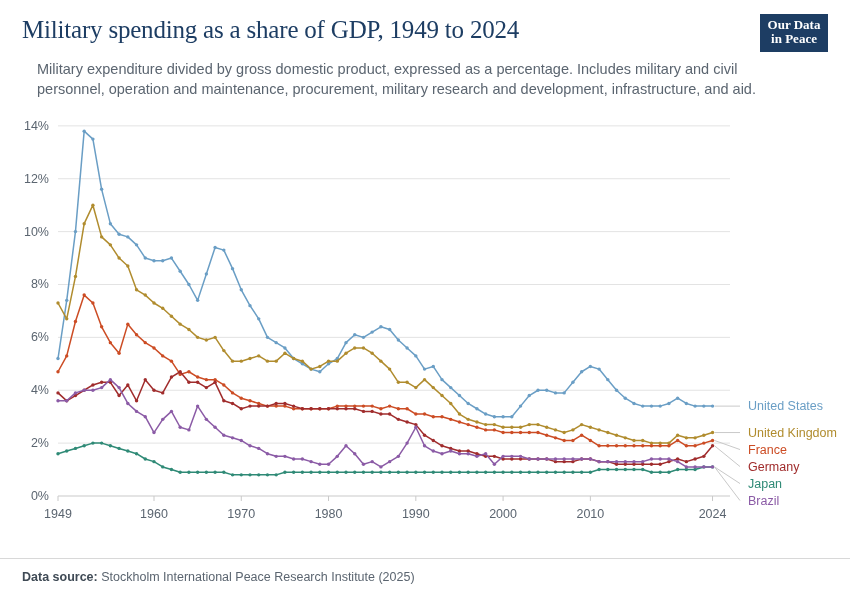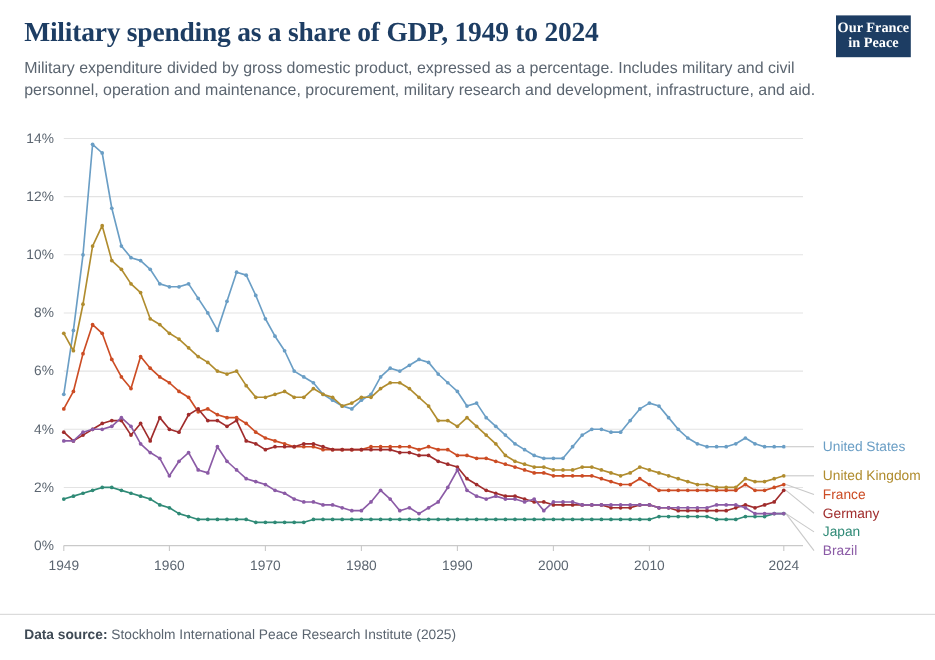--- a/index.html
+++ b/index.html
@@ -17,31 +17,31 @@
   .page {
     position: relative;
     width: 850px;
     height: 600px;
     box-sizing: border-box;
     padding: 16px 22px 0 22px;
   }
   .title {
     font-family: "Liberation Serif", serif;
     font-size: 25px;
-    font-weight: 700;
+    font-weight: 400;
     color: #1d3d63;
     letter-spacing: -0.2px;
     margin: 0 0 8px 0;
     line-height: 1.12;
   }
   .subtitle {
     font-size: 14.5px;
     color: #5b6570;
     line-height: 1.38;
-    margin: 0;
+    margin: 15px;
     max-width: 740px;
   }
   .owid-logo {
     position: absolute;
     top: 14px;
     right: 22px;
     width: 68px;
     height: 38px;
     background: #1d3d63;
     color: #ffffff;
@@ -100,21 +100,21 @@
 </style>
 </head>
 <body>
 
 <div class="page">
 
   <h1 class="title">Military spending as a share of GDP, 1949 to 2024</h1>
   <p class="subtitle">Military expenditure divided by gross domestic product, expressed as a percentage. Includes military and civil personnel, operation and maintenance, procurement, military research and development, infrastructure, and aid.</p>
 
   <div class="owid-logo">
-    <span>Our France</span>
+    <span>Our Data</span>
     <span class="l2">in Peace</span>
   </div>
 
   <div class="chart-area">
     <svg id="chart-svg" width="850" height="452">
         <line x1="58" x2="730" y1="400" y2="400" class="baseline"></line>
         <text x="49" y="404" text-anchor="end" class="axis-label">0%</text>
         <line x1="58" x2="730" y1="347.1232876712329" y2="347.1232876712329" class="gridline"></line>
         <text x="49" y="351.1232876712329" text-anchor="end" class="axis-label">2%</text>
         <line x1="58" x2="730" y1="294.24657534246575" y2="294.24657534246575" class="gridline"></line>

